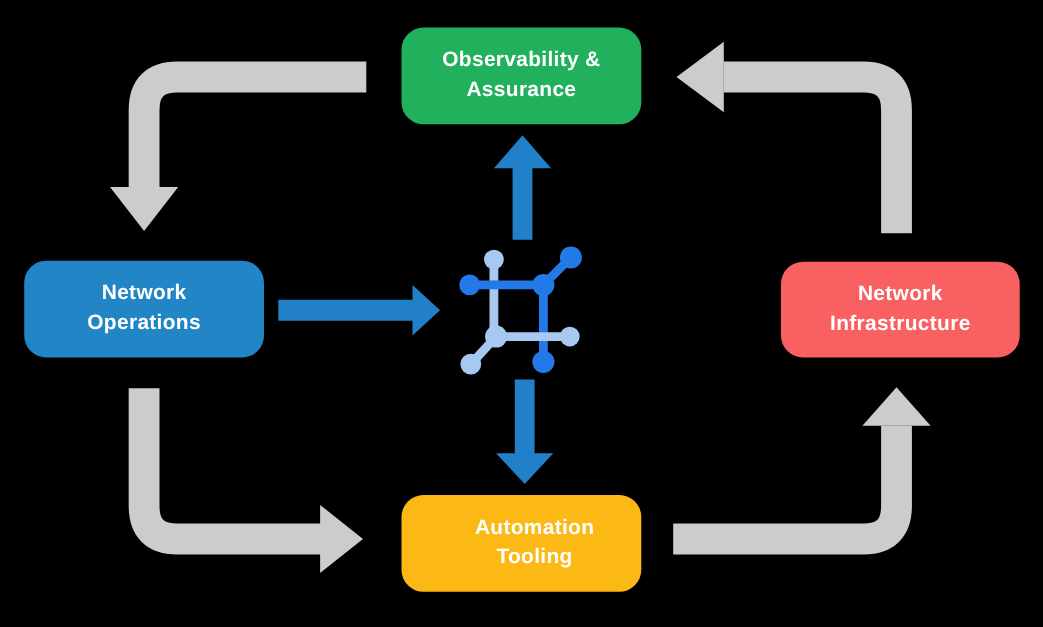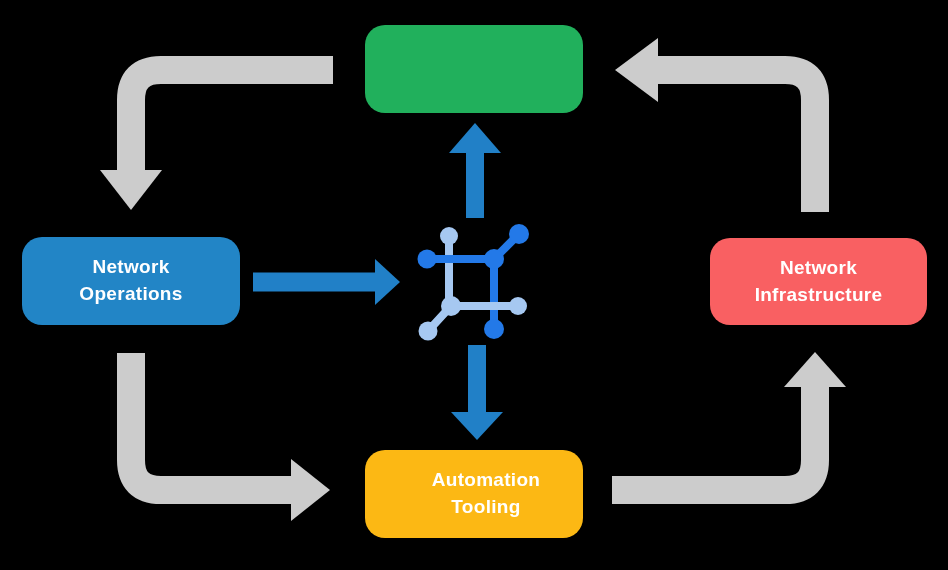--- a/index.html
+++ b/index.html
@@ -89,20 +89,22 @@
       <circle cx="451" cy="306" r="10" fill="#a6c8f1"></circle>
       <circle cx="428" cy="331" r="9.5" fill="#a6c8f1"></circle>
     </g>
 
     <rect x="365" y="25" width="218" height="88" rx="20" fill="#21b05c"></rect>
     <rect x="22" y="237" width="218" height="88" rx="20" fill="#2285c6"></rect>
     <rect x="710" y="238" width="217" height="87" rx="20" fill="#f96062"></rect>
     <rect x="365" y="450" width="218" height="88" rx="20" fill="#fcb814"></rect>
   </svg>
 
+  <div class="node-label lbl-obs">Observability &amp;
+Assurance</div>
   <div class="node-label lbl-ops">Network
 Operations</div>
   <div class="node-label lbl-infra">Network
 Infrastructure</div>
   <div class="node-label lbl-auto">Automation
 Tooling</div>
 
 </div>
 
 </body></html>

